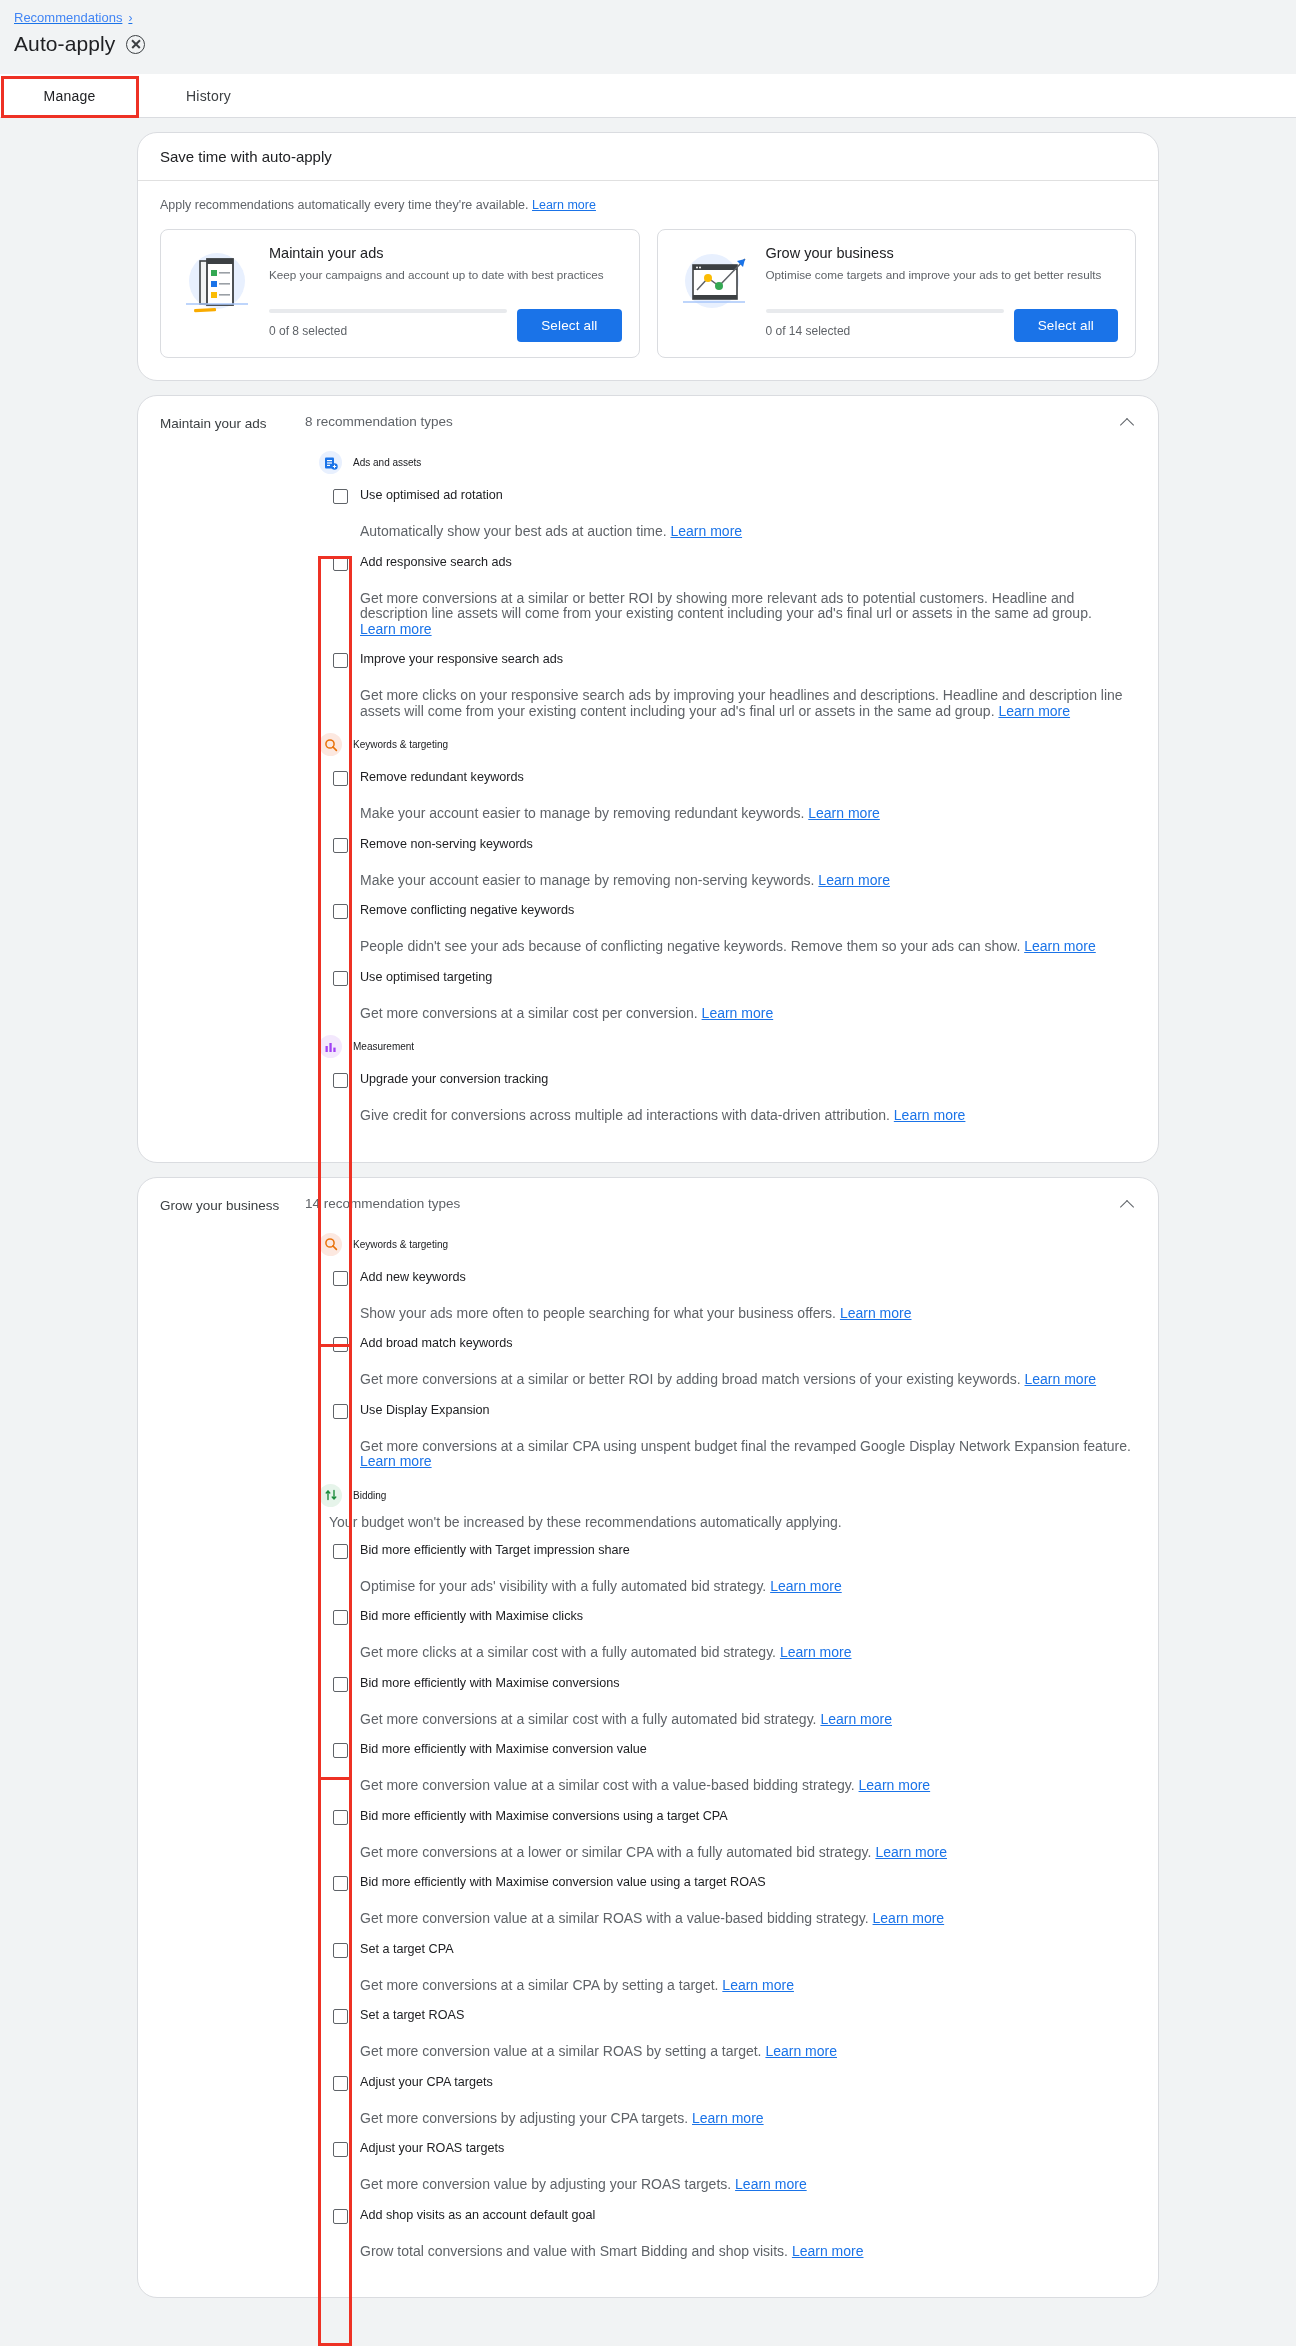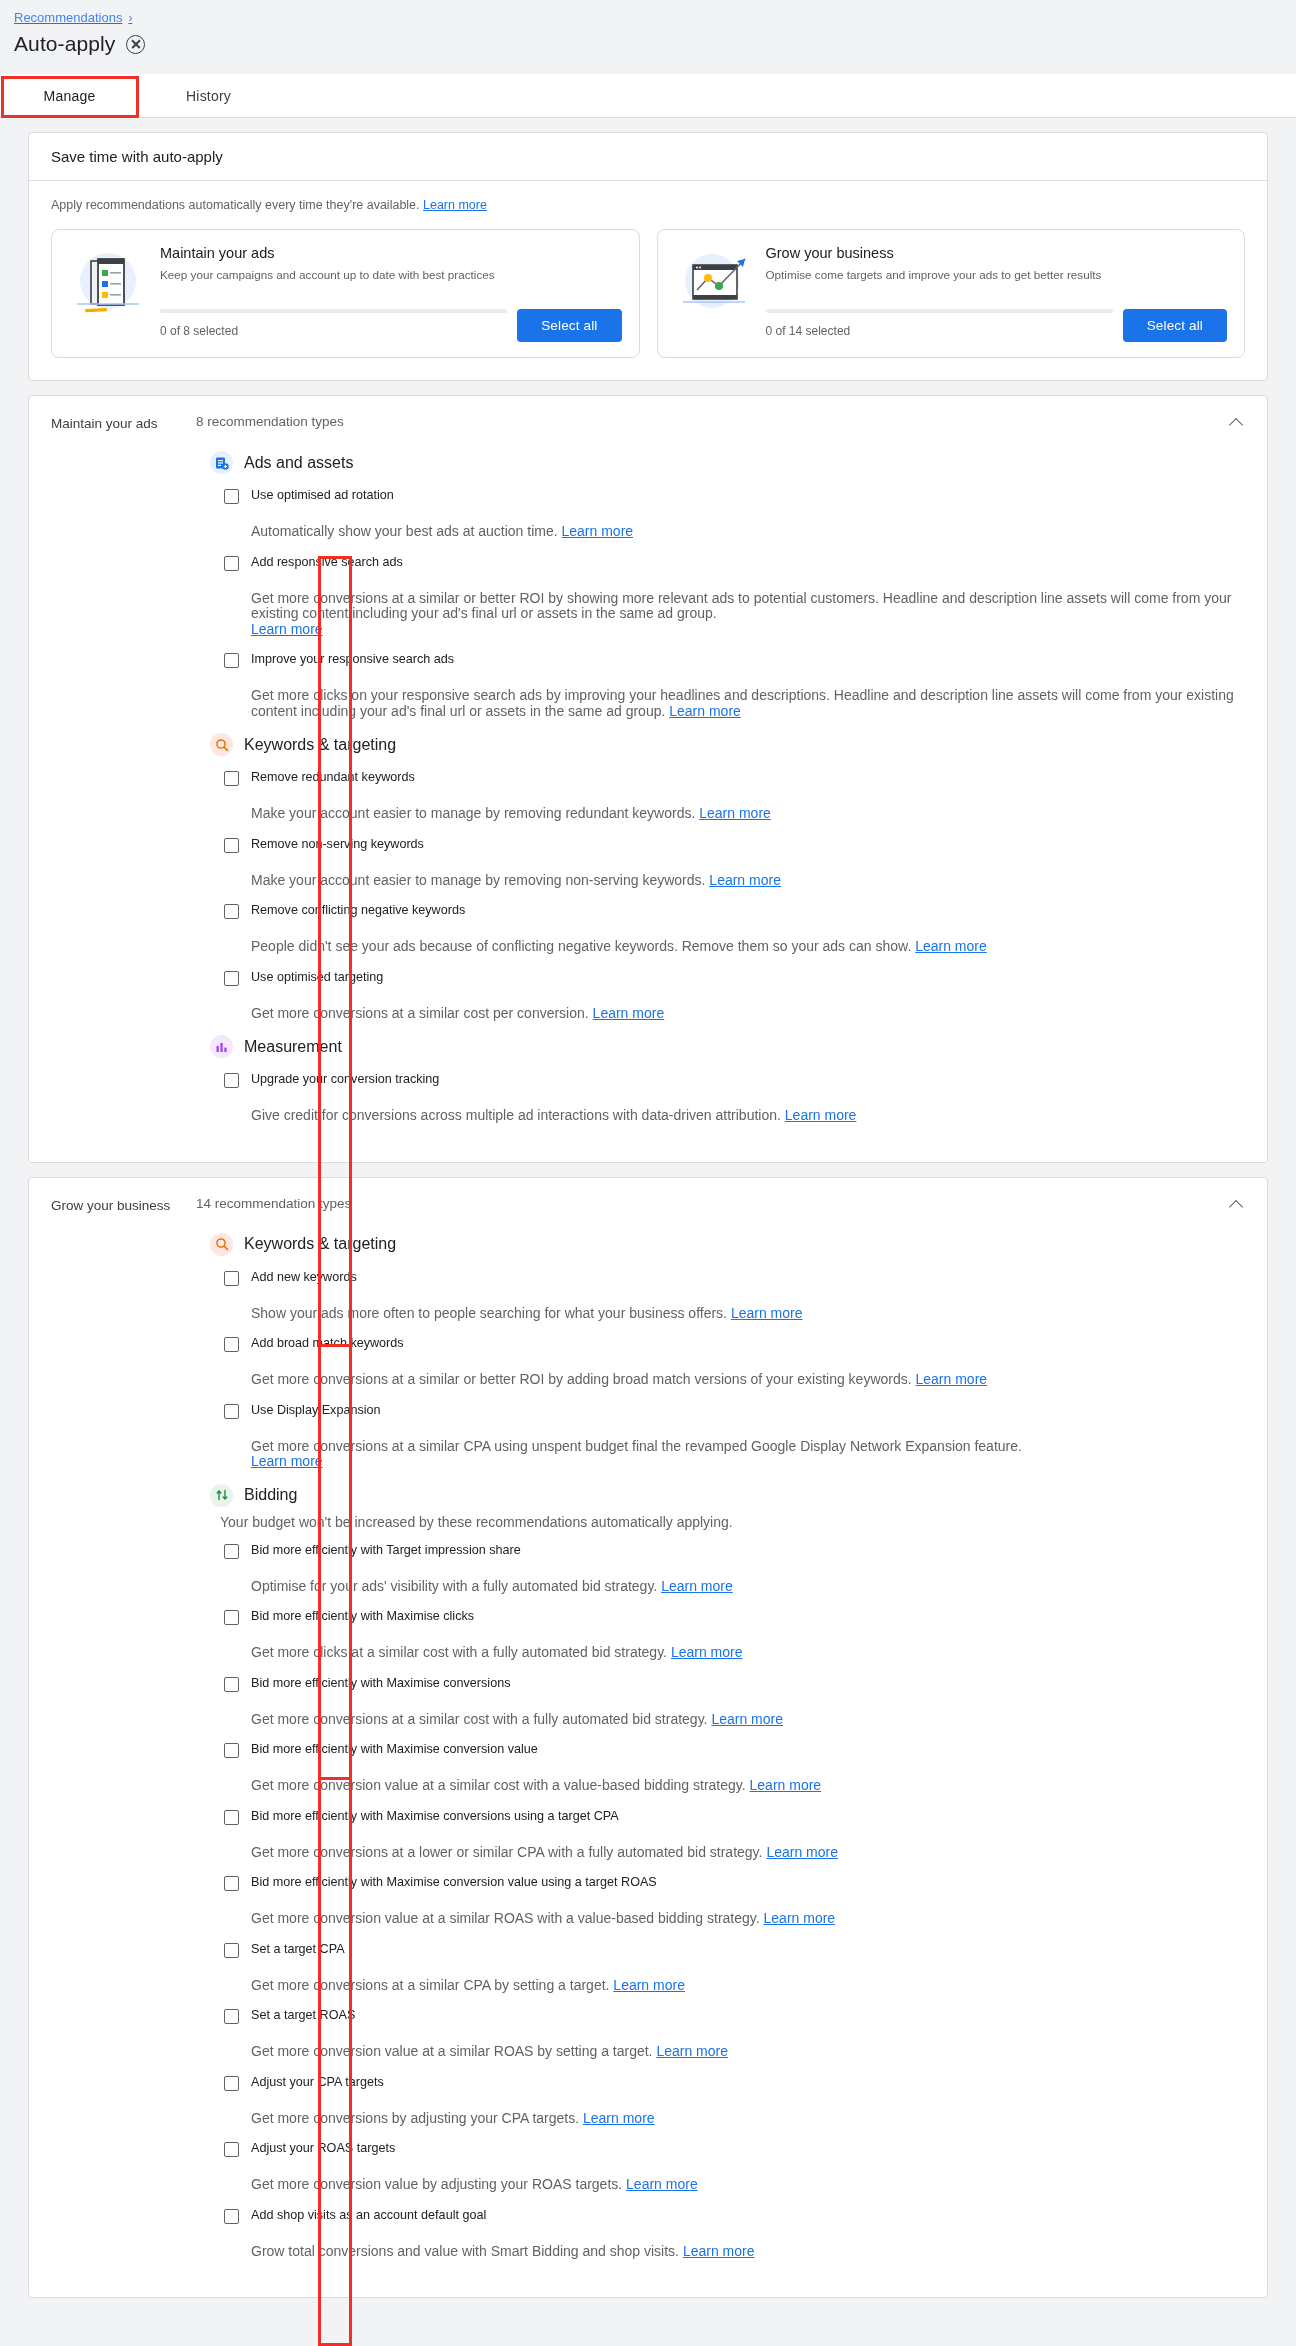--- a/index.html
+++ b/index.html
@@ -53,22 +53,22 @@
   .tab {
     width: 139px; display: flex; align-items: center; justify-content: center;
     font-size: 14px; color: #3c4043; cursor: pointer; position: relative;
     letter-spacing: .2px;
   }
   .tab.active { color: #202124; font-weight: 500; }
 
   
   .content { padding: 14px 0 0 0; }
   .card {
-    background: #fff; border: 1px solid #dadce0; border-radius: 4px;
-    margin: 0 auto 14px auto; width: 1240px;
+    background: #fff; border: 1px solid #dadce0; border-radius: 20px;
+    margin: 0 auto 14px auto; width: 1022px;
   }
 
   
   .card-head {
     padding: 15px 22px; font-size: 15px; color: #202124;
     border-bottom: 1px solid #e0e0e0;
   }
   .card-body { padding: 17px 22px 22px 22px; }
   .subtitle { font-size: 12.5px; color: #5f6368; margin-bottom: 17px; }
   .lnk { color: #1a73e8; text-decoration: underline; cursor: pointer; }
@@ -110,21 +110,21 @@
   
   .category { display: flex; align-items: center; gap: 11px; margin: 0 0 13px 14px; }
   .cat-icon {
     width: 23px; height: 23px; border-radius: 50%;
     display: flex; align-items: center; justify-content: center; flex: none;
   }
   .cat-icon.blue { background: #e8f0fe; }
   .cat-icon.orange { background: #fce8e0; }
   .cat-icon.purple { background: #f3e8fd; }
   .cat-icon.green { background: #e6f4ea; }
-  .cat-name { font-size: 16px; font-weight: 500; color: #202124; }
+  .cat-name { font-size: 10px; font-weight: 500; color: #202124; }
   .cat-note { font-size: 14px; color: #5f6368; margin: -6px 0 12px 24px; }
 
   
   .item { display: flex; gap: 12px; margin: 0 0 14px 28px; }
   .cbox {
     width: 15px; height: 15px; border: 1.7px solid #5f6368; border-radius: 2px;
     flex: none; margin-top: 2px; cursor: pointer; background: #fff;
   }
   .item-text { flex: 1; min-width: 0; }
   .item-title { font-size: 12.6px; color: #202124; line-height: 17px; }

